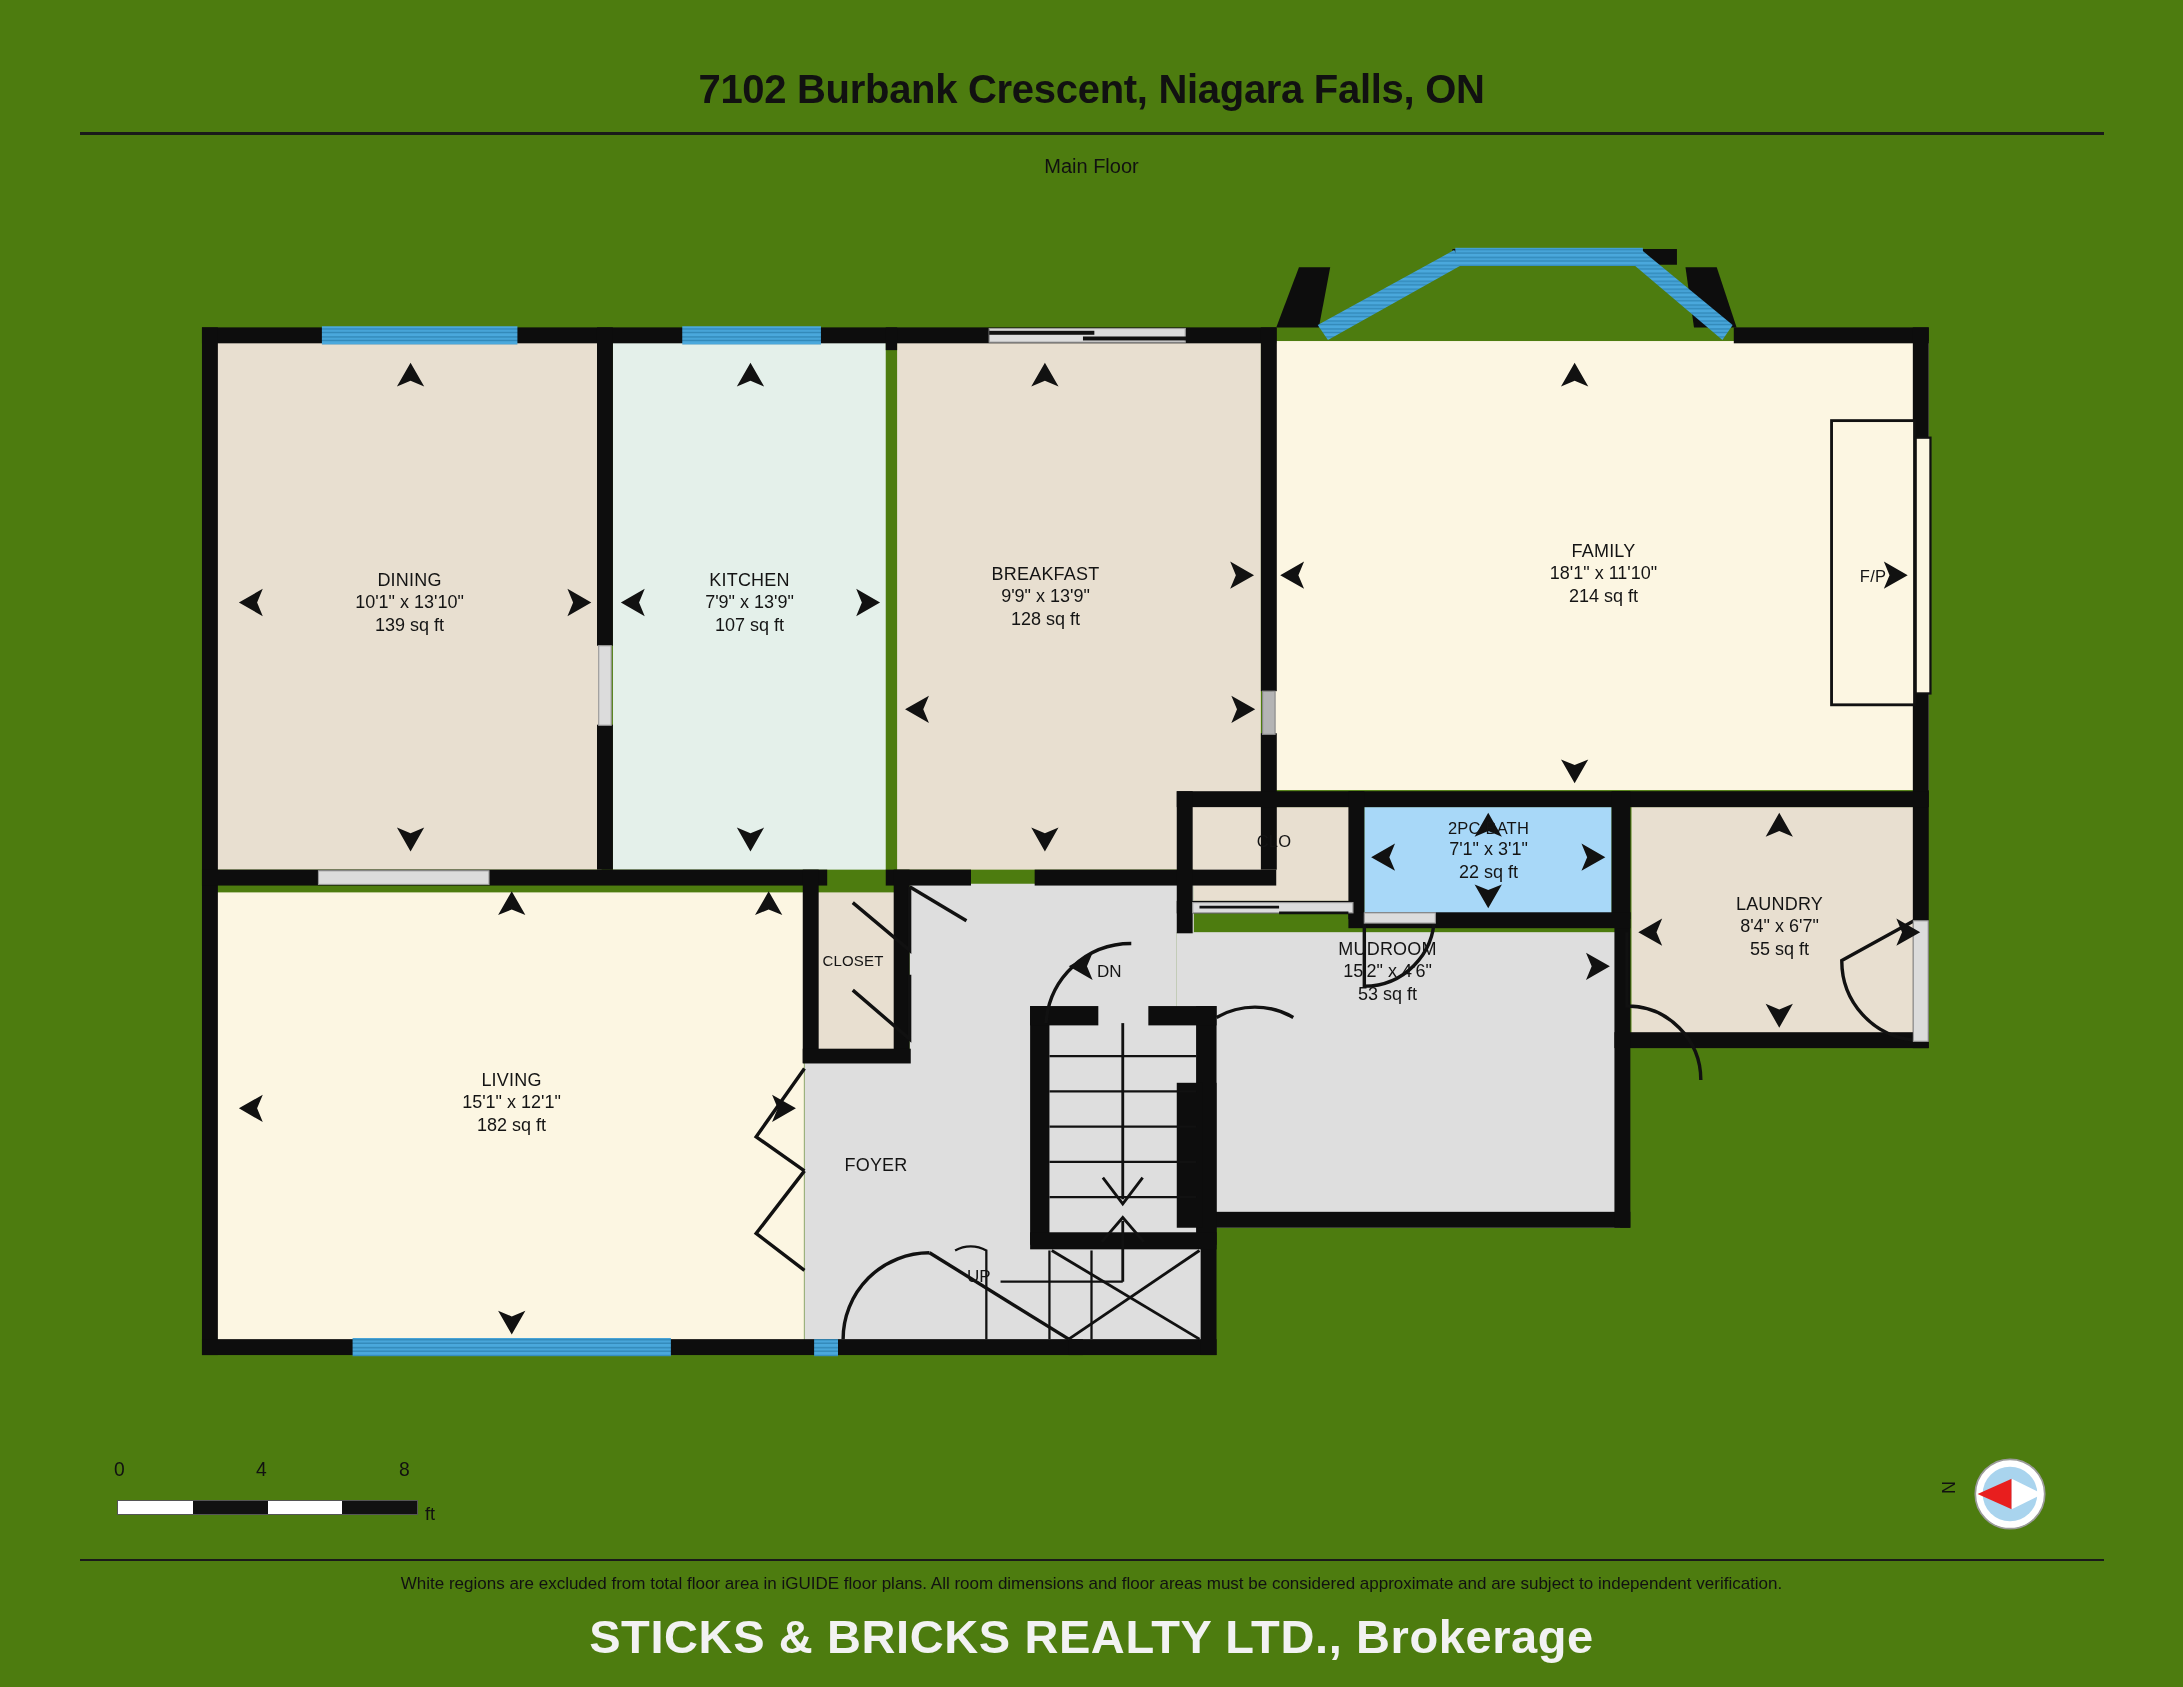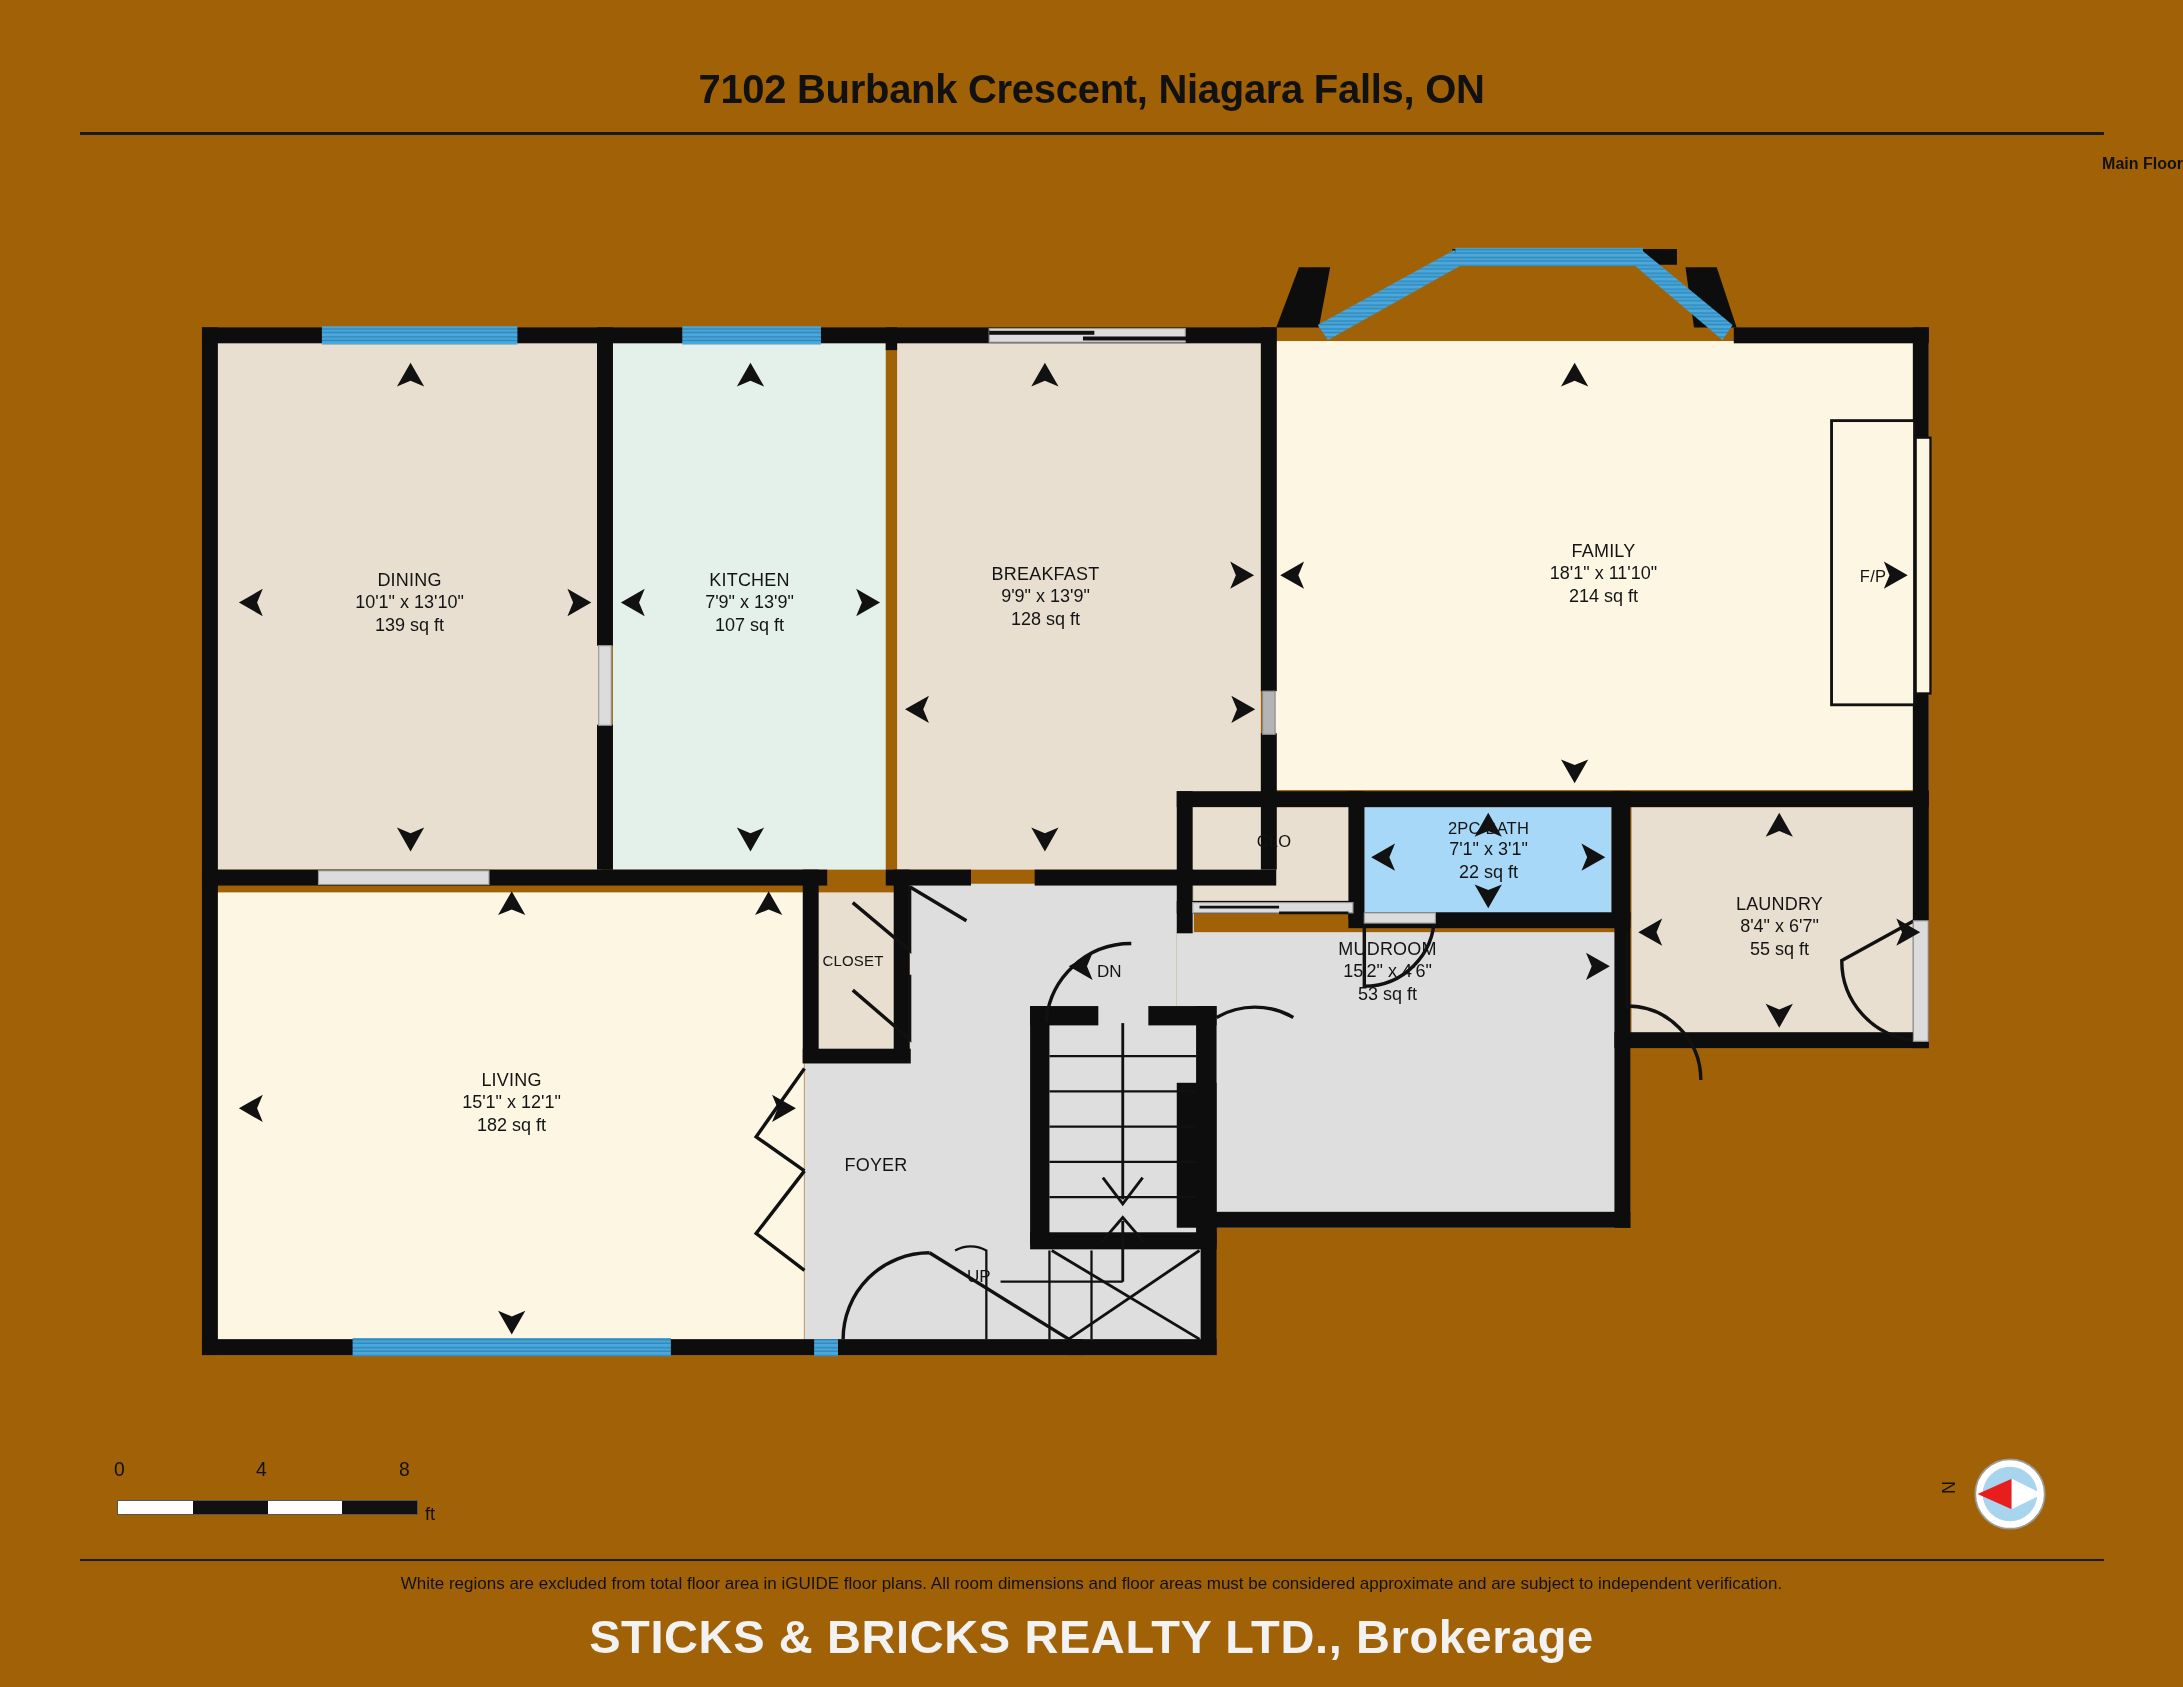--- a/index.html
+++ b/index.html
@@ -1,28 +1,28 @@
 <!DOCTYPE html>
 <html style="font-size:9px"><head>
 <meta charset="utf-8">
 <style>
   html,body{margin:0;padding:0;background:#fff;}
   body{width:2183px;height:1687px;font-family:"Liberation Sans",sans-serif;position:relative;overflow:hidden;}
 
-  .page{position:absolute;inset:0;background:#a16207;}
+  .page{position:absolute;inset:0;background:#4d7c0f;}
 
   
   .title{
     position:absolute;left:0;top:67px;width:100%;text-align:center;
     font-size:40px;font-weight:bold;color:#111;letter-spacing:-0.3px;
   }
   .rule-top{position:absolute;left:80px;top:132px;width:2024px;height:3.4px;background:#1a1a1a;}
   .subtitle{
-    position:absolute;left:0;top:155px;width:100%;text-align:right;
-    font-size:16px;font-weight:bold;color:#111;
+    position:absolute;left:0;top:155px;width:100%;text-align:center;
+    font-size:20px;font-weight:normal;color:#111;
   }
 
   
   .plan{position:absolute;left:0;top:0;width:2183px;height:1687px;}
   .plan svg{position:absolute;left:0;top:0;}
 
   
   .rlabel{position:absolute;text-align:center;color:#141414;line-height:1.24;white-space:nowrap;}
   .rlabel .nm{font-size:18px;font-weight:500;letter-spacing:0.2px;}
   .rlabel .dm{font-size:18px;font-weight:500;}

